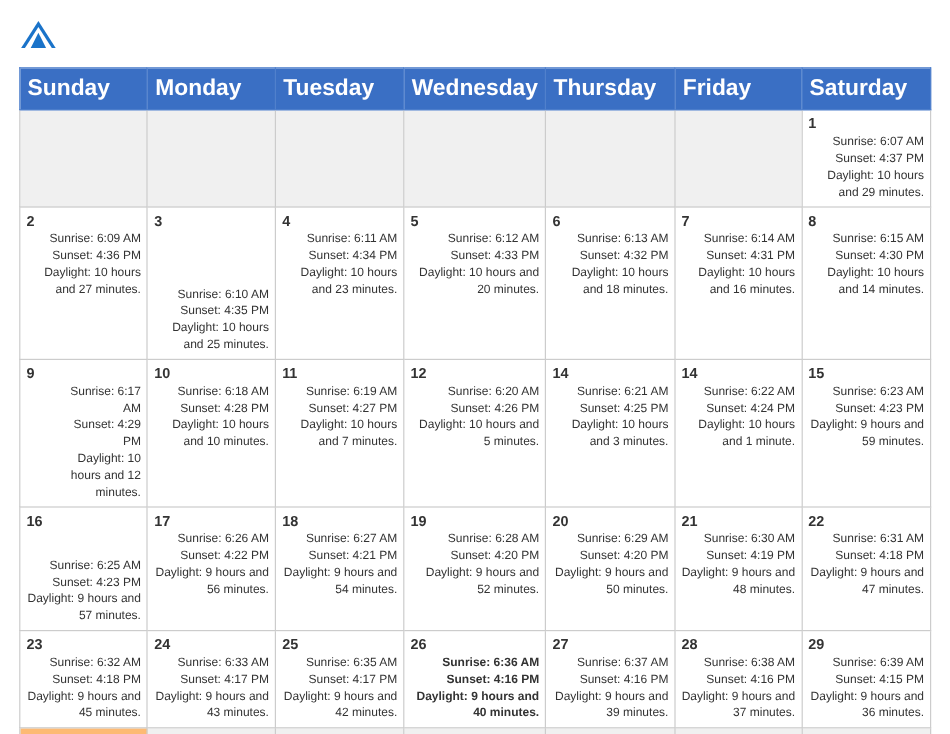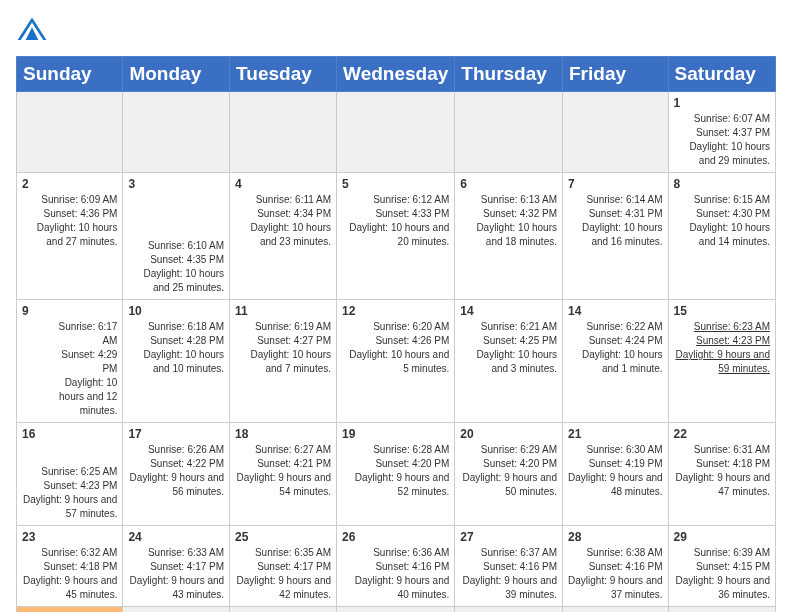--- a/index.html
+++ b/index.html
@@ -218,21 +218,21 @@
 Daylight: 10 hours and 3 minutes.</div>
         </td>
         <td>
           <span class="day-number">14</span>
           <div class="day-info" style="white-space: pre-line;">Sunrise: 6:22 AM
 Sunset: 4:24 PM
 Daylight: 10 hours and 1 minute.</div>
         </td>
         <td>
           <span class="day-number">15</span>
-          <div class="day-info" style="white-space: pre-line; text-decoration: underline;">Sunrise: 6:23 AM
+          <div class="day-info" style="white-space: pre-line;">Sunrise: 6:23 AM
 Sunset: 4:23 PM
 Daylight: 9 hours and 59 minutes.</div>
         </td>
       </tr>
       <tr>
         <td>
           <span class="day-number">16</span>
           <div class="day-info" style="white-space: pre-line; margin-top: 24px;">Sunrise: 6:25 AM
 Sunset: 4:23 PM
 Daylight: 9 hours and 57 minutes.</div>
@@ -288,21 +288,21 @@
 Daylight: 9 hours and 43 minutes.</div>
         </td>
         <td>
           <span class="day-number">25</span>
           <div class="day-info" style="white-space: pre-line;">Sunrise: 6:35 AM
 Sunset: 4:17 PM
 Daylight: 9 hours and 42 minutes.</div>
         </td>
         <td>
           <span class="day-number">26</span>
-          <div class="day-info" style="white-space: pre-line;">Sunrise: 6:36 AM
+          <div class="day-info" style="white-space: pre-line; font-weight: bold;">Sunrise: 6:36 AM
 Sunset: 4:16 PM
 Daylight: 9 hours and 40 minutes.</div>
         </td>
         <td>
           <span class="day-number">27</span>
           <div class="day-info" style="white-space: pre-line;">Sunrise: 6:37 AM
 Sunset: 4:16 PM
 Daylight: 9 hours and 39 minutes.</div>
         </td>
         <td>

